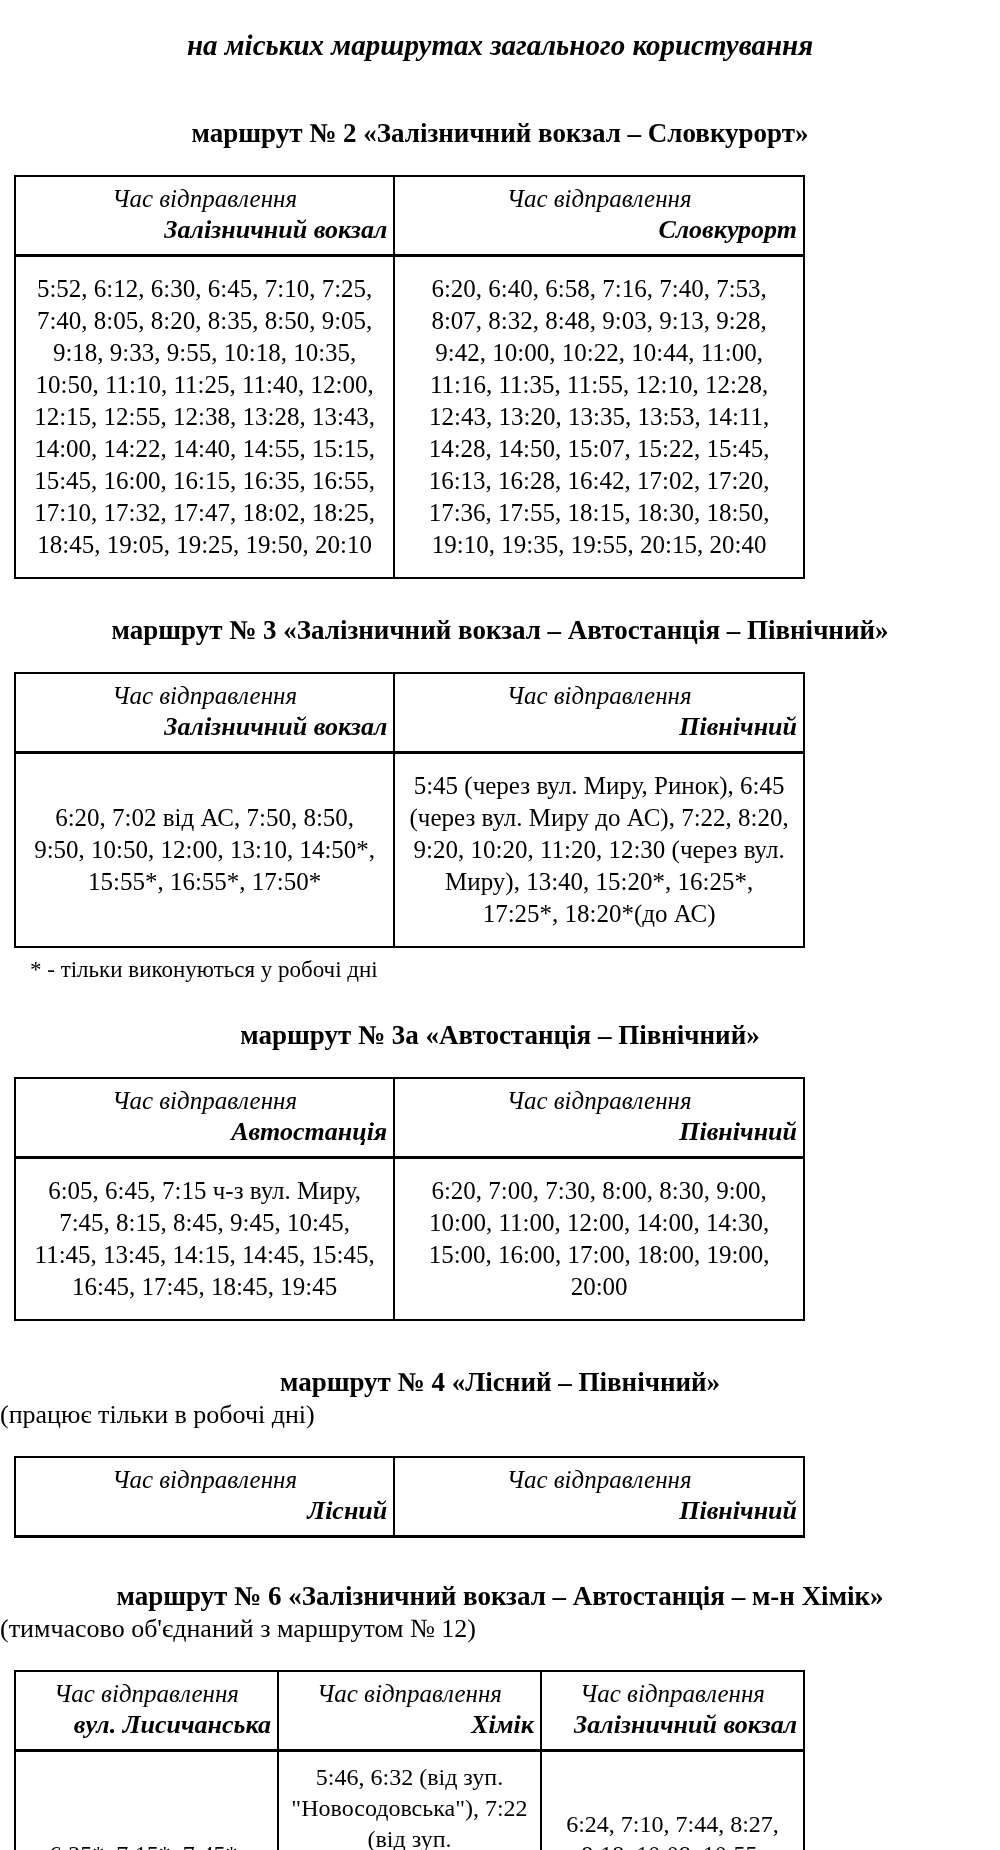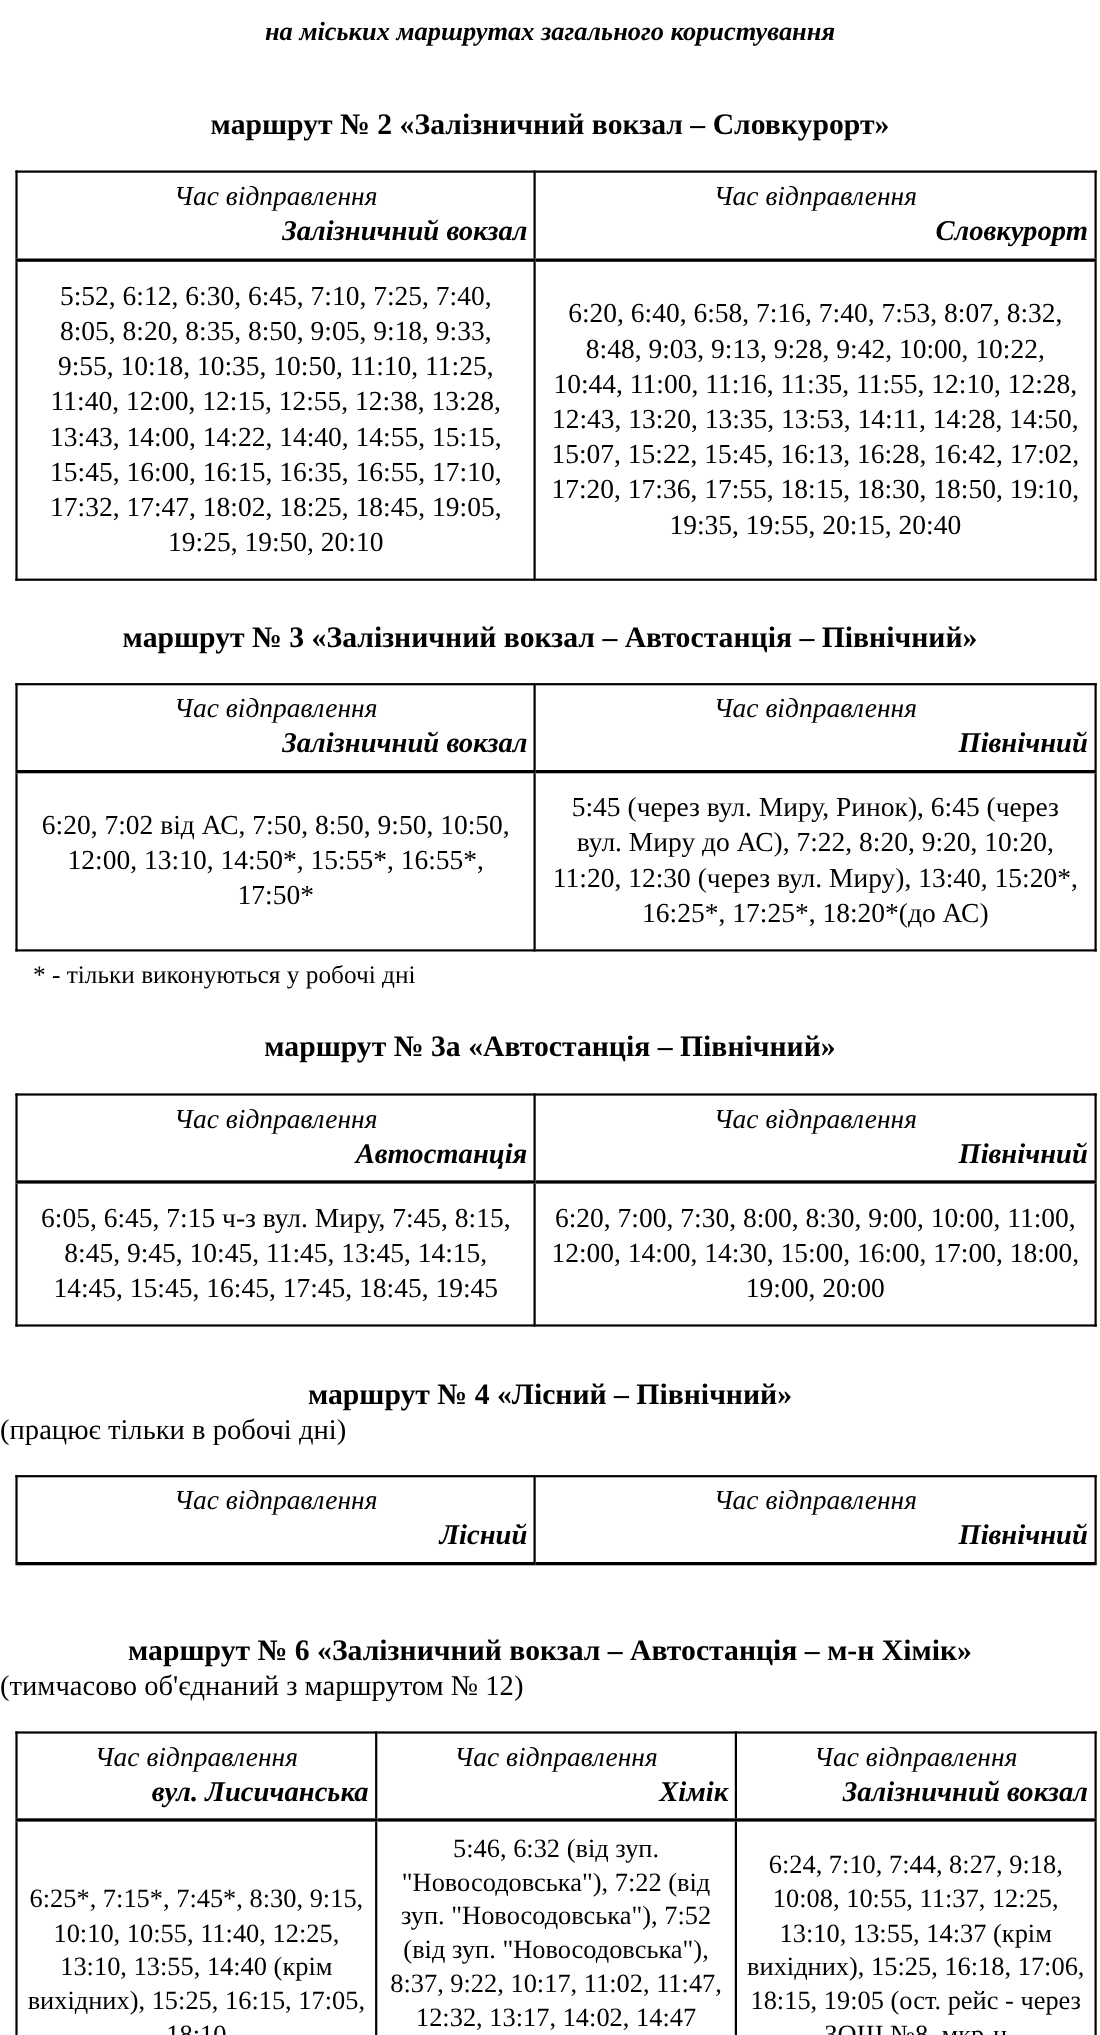--- a/index.html
+++ b/index.html
@@ -20,46 +20,46 @@
   .doc-title {
     text-align: center;
     font-size: 40px;
     font-weight: bold;
     font-style: italic;
     text-decoration: underline;
     line-height: 1.1;
   }
   .doc-subtitle {
     text-align: center;
-    font-size: 24px;
-    font-weight: bold;
-    font-style: italic;
-    margin-top: 4px;
+    font-size: 29px;
+    font-weight: bold;
+    font-style: italic;
+    margin-top: 18px;
     line-height: 1.1;
   }
   .route-heading {
     text-align: center;
     font-size: 27px;
     font-weight: bold;
     line-height: 1.15;
   }
   .route-subheading {
     font-size: 26px;
     font-weight: normal;
     line-height: 1.15;
     margin-top: 2px;
   }
   .mt-r2 { margin-top: 56px; }
   .mt-r3 { margin-top: 36px; }
   .mt-r3a { margin-top: 36px; }
   .mt-r4 { margin-top: 46px; }
-  .mt-r6 { margin-top: 62px; text-align: center; }
+  .mt-r6 { margin-top: 43px; text-align: center; }
 
   table.schedule {
-    width: 983px;
+    width: 791px;
     margin: 26px 14px 0 14px;
     border-collapse: collapse;
     table-layout: fixed;
   }
   table.schedule, table.schedule th, table.schedule td {
     border: 2px solid #000000;
   }
   table.schedule th {
     border-bottom-width: 3px;
     padding: 7px 6px 9px 6px;

